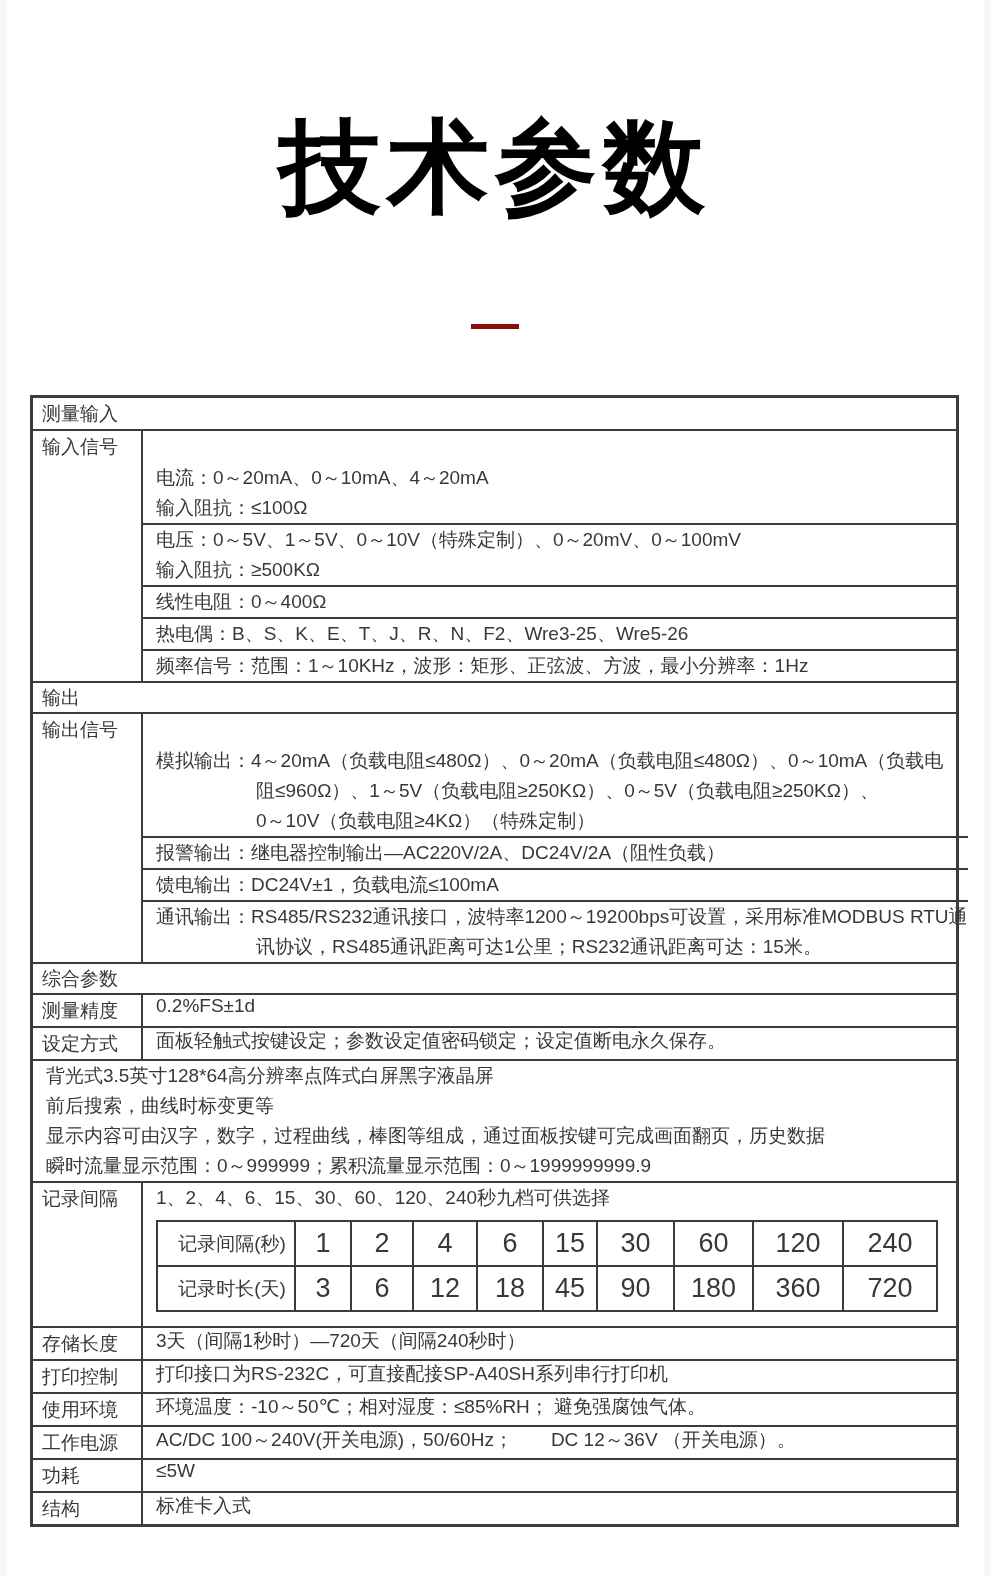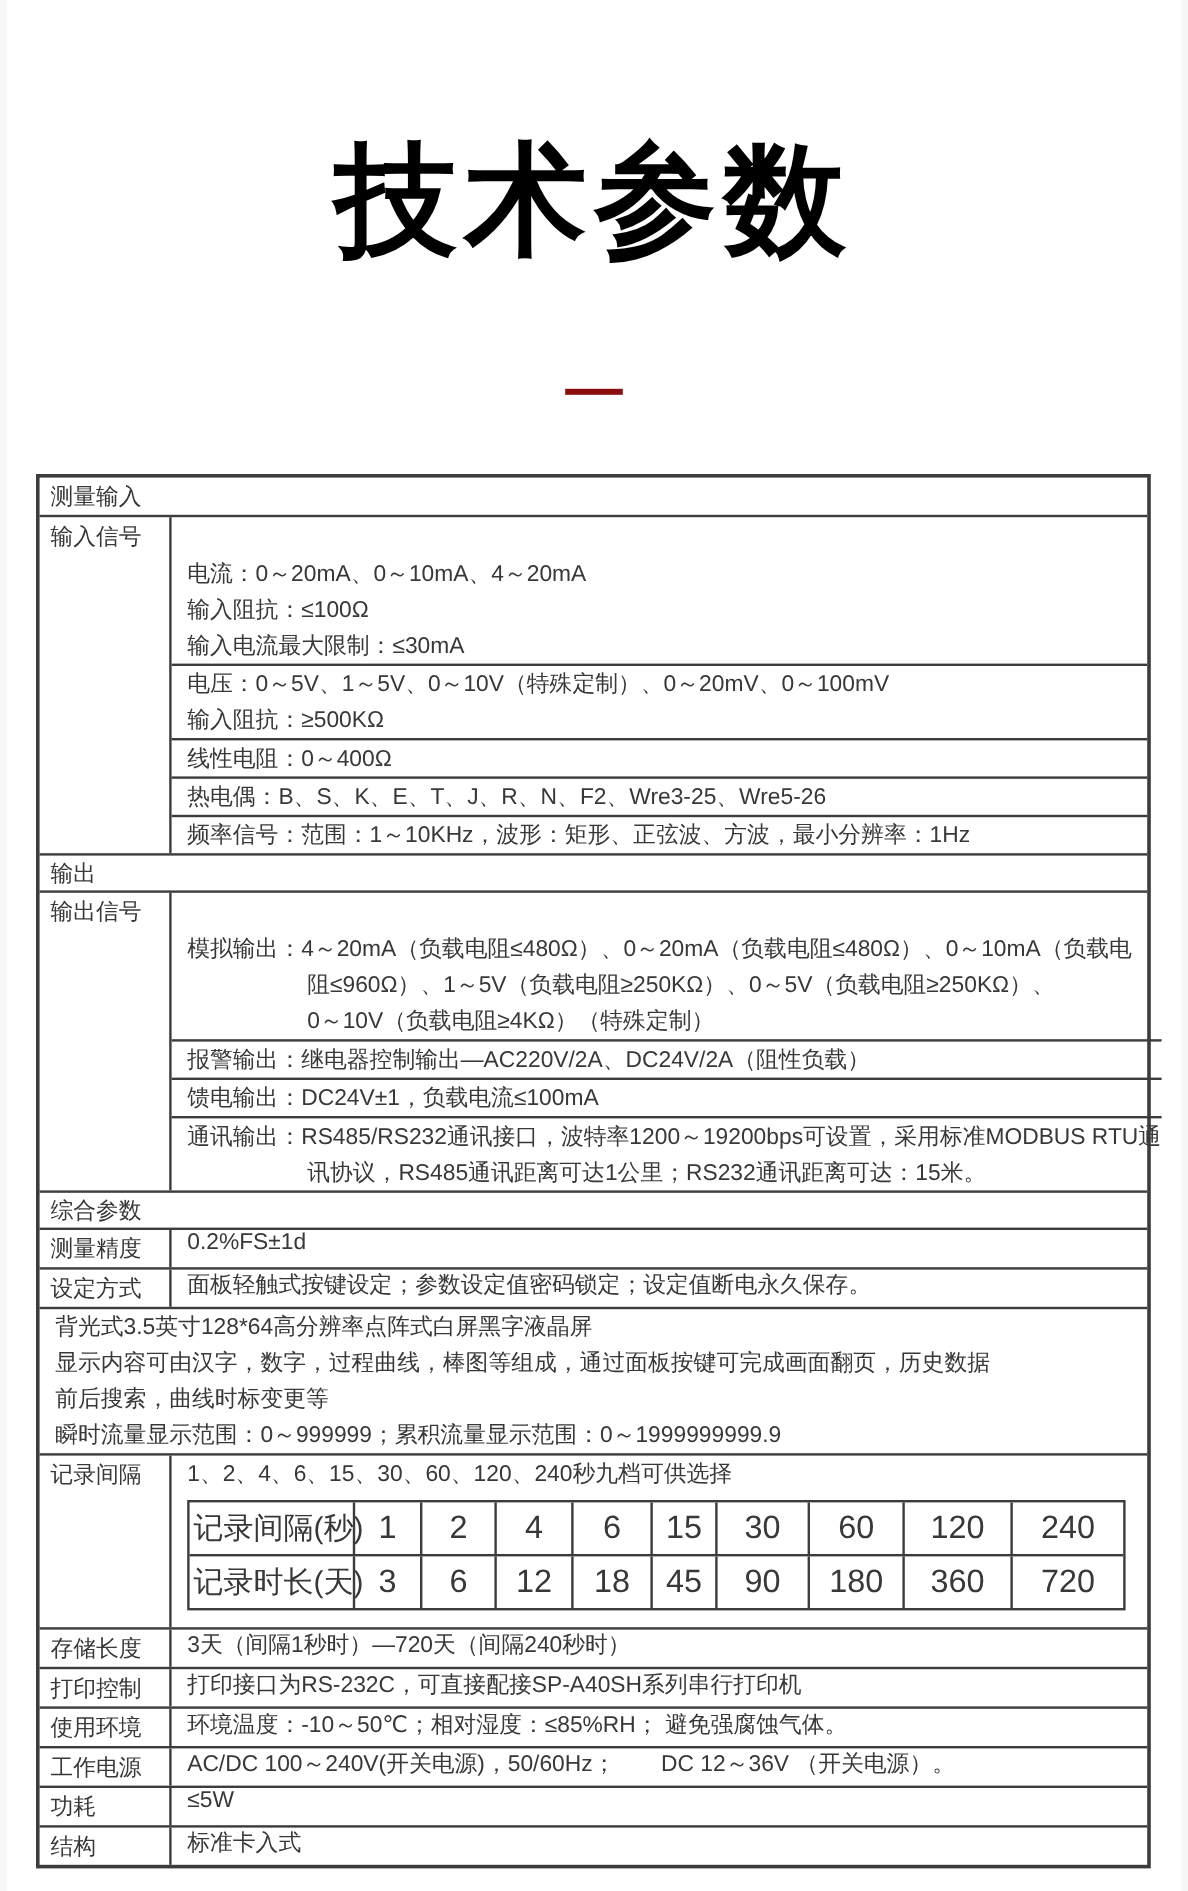--- a/index.html
+++ b/index.html
@@ -72,21 +72,21 @@
     display: inline-flex; flex-direction: column;
     border: 2px solid #3c3c3c;
     margin: 7px 0 0 13px;
     align-self: flex-start;
   }
   .mt-row { display: flex; }
   .mt-row + .mt-row { border-top: 2px solid #3c3c3c; }
   .mt-label {
     width: 138px; border-right: 2px solid #3c3c3c;
     display: flex; align-items: center; justify-content: center;
-    font-size: 25px; height: 43px; padding-left: 12px;
+    font-size: 19px; height: 43px; padding-left: 12px;
   }
   .mt-cell {
     display: flex; align-items: center; justify-content: center;
     border-right: 2px solid #3c3c3c;
     font-size: 27px; height: 43px;
   }
   .mt-cell:nth-child(2)  { width: 56px; }
   .mt-cell:nth-child(3)  { width: 62px; }
   .mt-cell:nth-child(4)  { width: 64px; }
   .mt-cell:nth-child(5)  { width: 66px; }
@@ -116,23 +116,20 @@
       <span>输入信号</span>
     </div>
     <div class="cells">
       <div class="cell first">
         <div class="line">
             <span>电流：0～20mA、0～10mA、4～20mA</span>
           </div>
         <div class="line">
             <span>输入阻抗：≤100Ω</span>
           </div>
-        <div class="line">
-            <span>输入电流最大限制：≤30mA</span>
-          </div>
       </div>
       <div class="cell">
         <div class="line">
             <span>电压：0～5V、1～5V、0～10V（特殊定制）、0～20mV、0～100mV</span>
           </div>
         <div class="line">
             <span>输入阻抗：≥500KΩ</span>
           </div>
       </div>
       <div class="cell">
@@ -215,24 +212,24 @@
         <span>面板轻触式按键设定；参数设定值密码锁定；设定值断电永久保存。</span>
       </div>
   </div>
 
   <div class="trow">
     <div class="val col">
       <div class="line">
           <span>背光式3.5英寸128*64高分辨率点阵式白屏黑字液晶屏</span>
         </div>
       <div class="line">
+          <span>前后搜索，曲线时标变更等</span>
+        </div>
+      <div class="line">
           <span>显示内容可由汉字，数字，过程曲线，棒图等组成，通过面板按键可完成画面翻页，历史数据</span>
-        </div>
-      <div class="line">
-          <span>前后搜索，曲线时标变更等</span>
         </div>
       <div class="line">
           <span>瞬时流量显示范围：0～999999；累积流量显示范围：0～1999999999.9</span>
         </div>
     </div>
   </div>
 
   <div class="trow">
     <div class="lbl top">
         <span>记录间隔</span>

